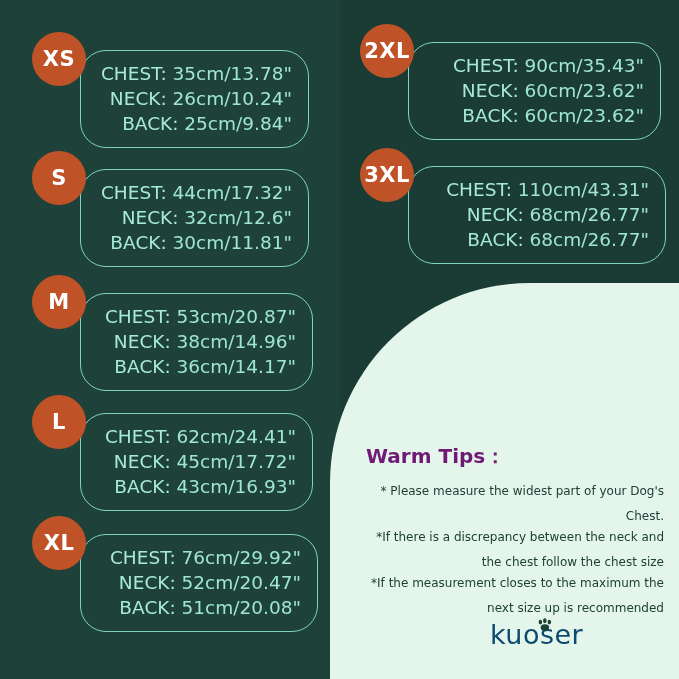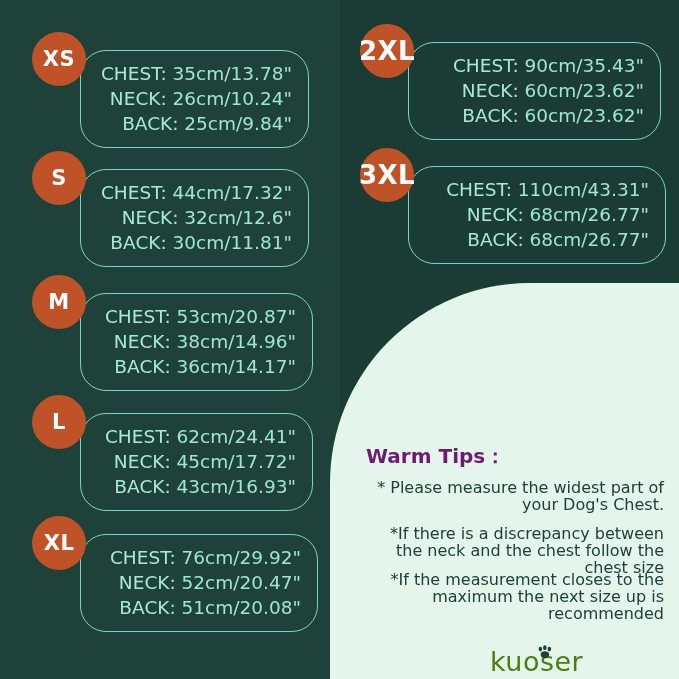--- a/index.html
+++ b/index.html
@@ -53,21 +53,21 @@
     color: #ffffff;
     display: flex;
     align-items: center;
     justify-content: center;
     font-size: 21px;
     font-weight: bold;
     letter-spacing: 0.5px;
     z-index: 3;
     font-family: "DejaVu Sans", sans-serif;
   }
-  .badge.small-text { font-size: 26px; }
+  .badge.small-text { font-size: 21px; }
   .measure-card {
     position: absolute;
     top: 18px;
     border: 1.4px solid #7fd3c0;
     border-radius: 26px;
     padding: 10px 16px 11px 18px;
     box-sizing: border-box;
     z-index: 2;
   }
   .measure-line {
@@ -96,38 +96,37 @@
     top: 160px;
     font-size: 20px;
     color: #701a75;
     font-weight: bold;
     font-family: "DejaVu Sans", sans-serif;
   }
   .tip {
     position: absolute;
     left: 34px;
     width: 300px;
-    font-size: 16px;
-    line-height: 17px;
+    font-size: 12px;
+    line-height: 25px;
     color: #1d4037;
     font-family: "DejaVu Sans", sans-serif;
   }
   .tip1 { top: 196px; }
   .tip2 { top: 242px; }
   .tip3 { top: 288px; }
 
   .brand {
     position: absolute;
     left: 160px;
     top: 336px;
     font-size: 27px;
-    color: #4d7c0f;
+    color: #0c4a6e;
     font-family: "DejaVu Sans", sans-serif;
     letter-spacing: 0.5px;
-    margin-top: 27px;
   }
   .brand .paw {
     position: absolute;
     left: 47px;
     top: -1px;
     width: 17px;
     height: 14px;
   }
 
   

